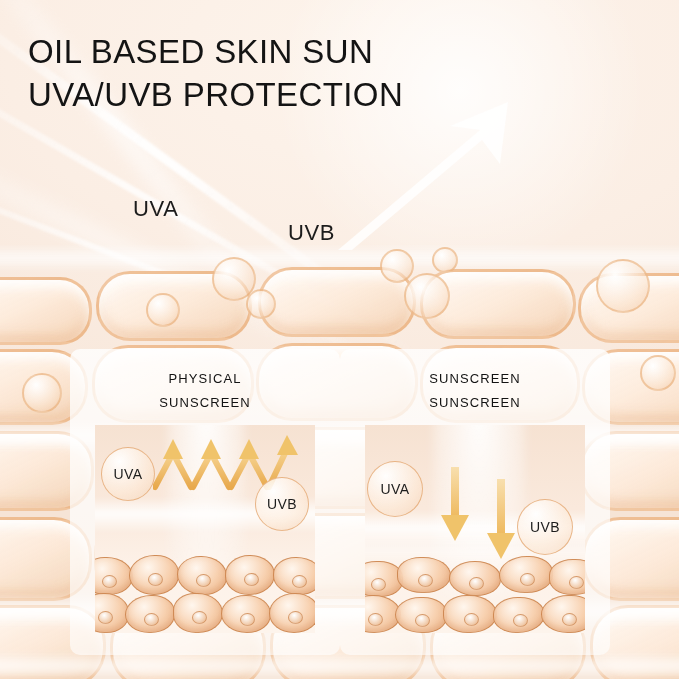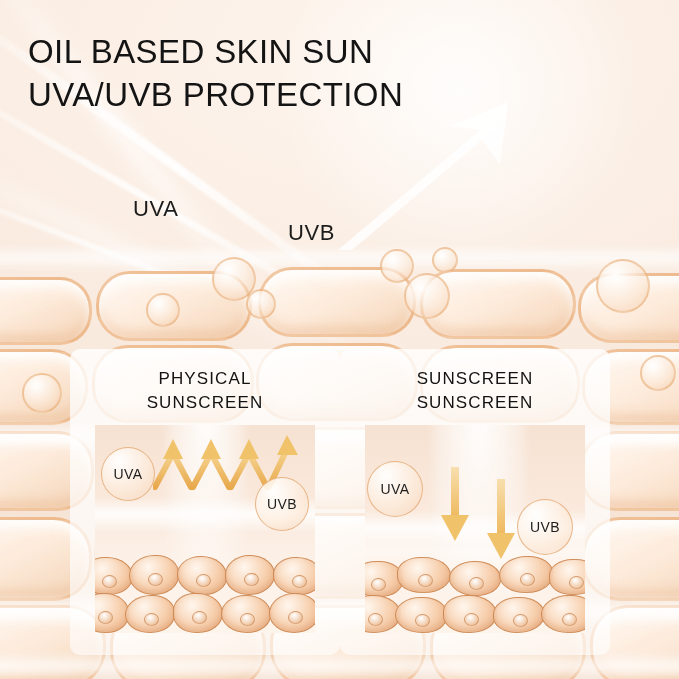--- a/index.html
+++ b/index.html
@@ -51,21 +51,21 @@
   #lbl-uva{left:133px;top:196px;}
   #lbl-uvb{left:288px;top:220px;}
 
   
   .panel{position:absolute;top:349px;width:270px;height:306px;
     background:linear-gradient(180deg,rgba(255,255,255,.80),rgba(255,255,255,.62));
     border-radius:10px;z-index:25;}
   #panel-left{left:70px;}
   #panel-right{left:340px;}
   .panel-title{position:absolute;left:0;top:18px;width:100%;text-align:center;
-    color:#131313;font-size:17px;line-height:24px;letter-spacing:1.1px;}
+    color:#131313;font-size:13px;line-height:24px;letter-spacing:1.1px;}
 
   
   .diagram{position:absolute;left:25px;top:76px;width:220px;height:208px;overflow:hidden;
     background:linear-gradient(180deg,#f6e2d2 0%,#fae9dc 40%,#fdf2e9 70%,#fdf4ec 100%);}
   .beam{position:absolute;top:-20px;width:78px;height:170px;
     background:radial-gradient(ellipse at 50% 0%,rgba(255,255,255,.98) 0%,rgba(255,255,255,.55) 45%,rgba(255,255,255,0) 100%);
     filter:blur(5px);}
   .skinwave{position:absolute;left:-10px;width:250px;height:34px;
     background:linear-gradient(180deg,rgba(255,255,255,0),rgba(255,255,255,.9),rgba(255,255,255,.1));
     filter:blur(2.5px);}

